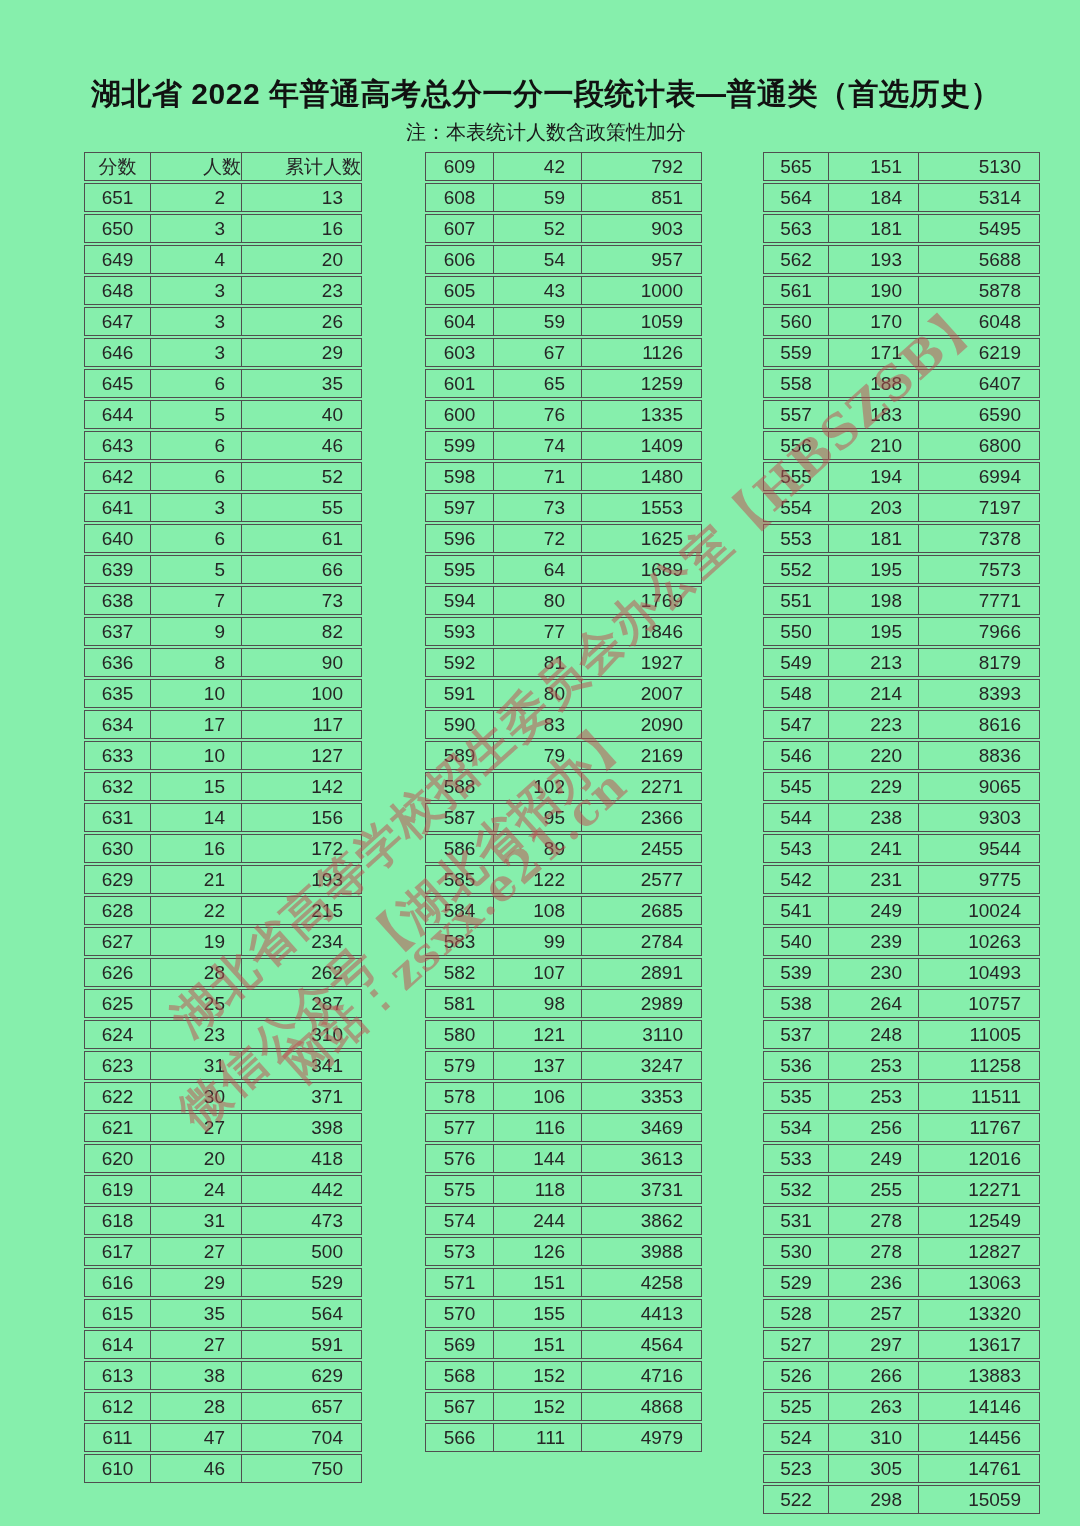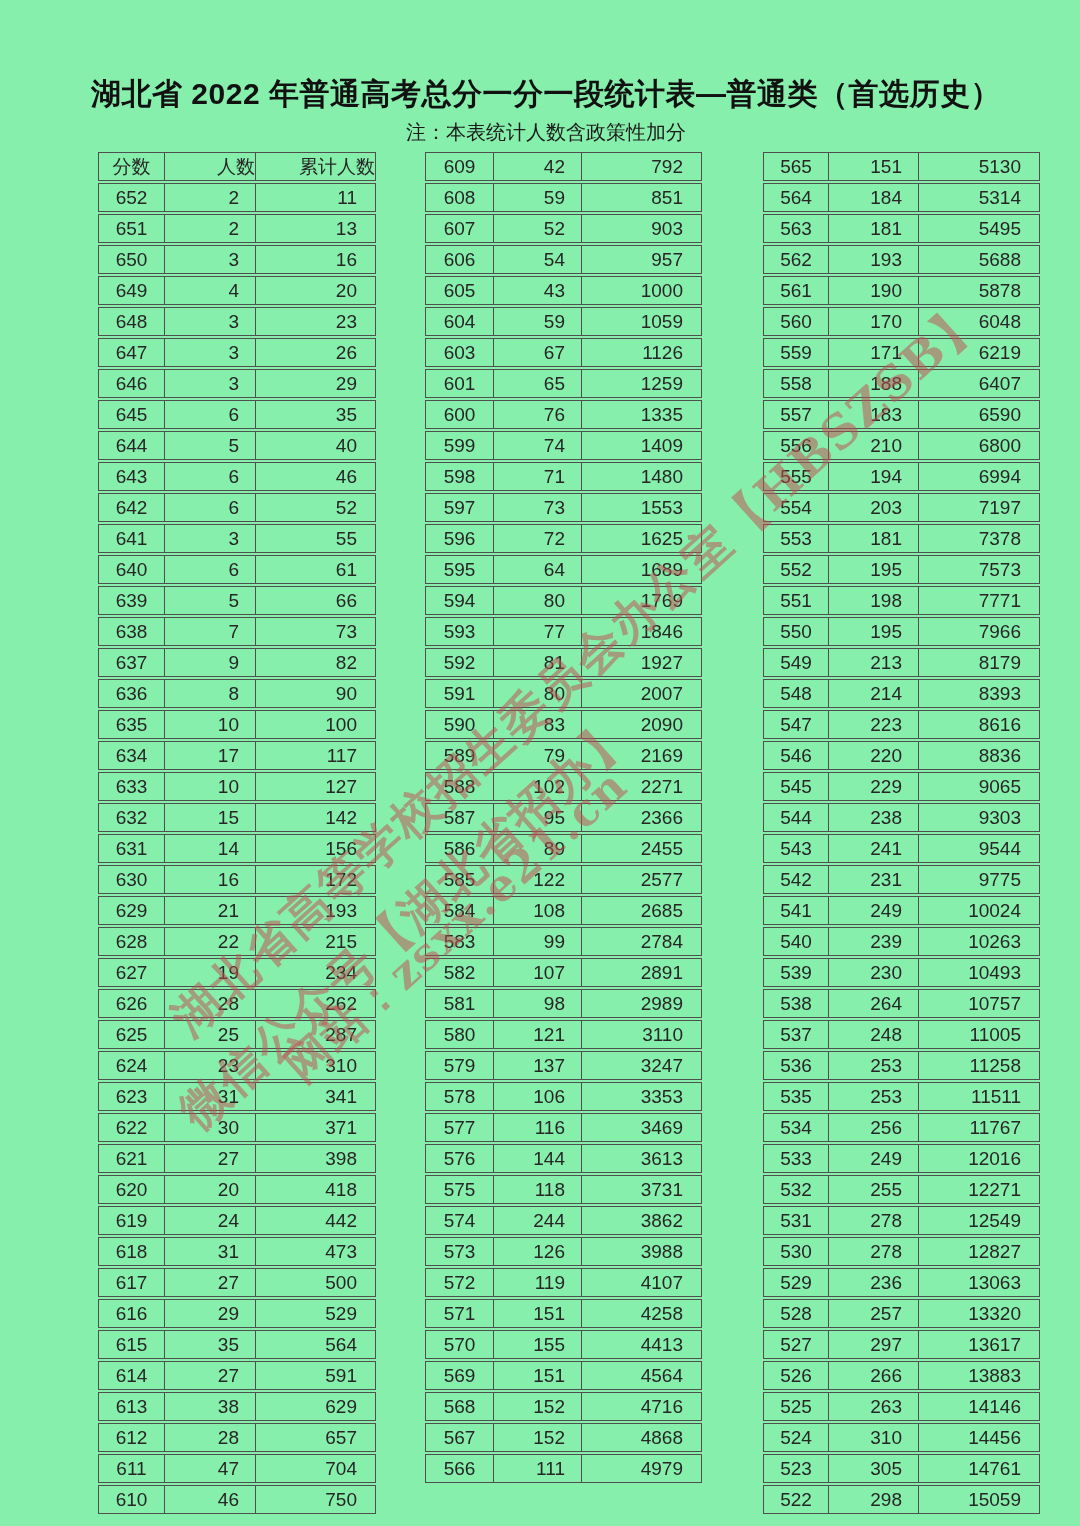--- a/index.html
+++ b/index.html
@@ -12,21 +12,21 @@
   .title {
     position:absolute; top:74px; left:0; width:100%;
     text-align:center; font-size:30px; font-weight:bold; color:#111;
     letter-spacing:0.5px;
   }
   .note {
     position:absolute; top:119px; left:0; width:100%;
     text-align:center; font-size:20px; color:#1a1a1a;
   }
   .tbl-wrap { position:absolute; top:150px; z-index:1; }
-  .tbl-wrap.g1 { left:98px;  width:278px; }
+  .tbl-wrap.g1 { left:84px;  width:278px; }
   .tbl-wrap.g2 { left:425px; width:277px; }
   .tbl-wrap.g3 { left:763px; width:277px; }
   table {
     border-collapse:separate; border-spacing:0 2px; table-layout:fixed;
     width:100%;
   }
   td, th {
     height:27px; padding:0; font-size:19px; font-weight:normal;
     border-top:1.5px solid #4f4f4f; border-bottom:1.5px solid #4f4f4f;
     border-right:1.5px solid #4f4f4f; overflow:hidden; white-space:nowrap;
@@ -64,25 +64,20 @@
         </colgroup>
       <thead>
         <tr>
           <th class="c0">分数</th>
           <th>人数</th>
           <th>累计人数</th>
         </tr>
       </thead>
       <tbody>
           <tr>
-            <td class="c0">652</td>
-            <td class="c1">2</td>
-            <td class="c2">11</td>
-          </tr>
-          <tr>
             <td class="c0">651</td>
             <td class="c1">2</td>
             <td class="c2">13</td>
           </tr>
           <tr>
             <td class="c0">650</td>
             <td class="c1">3</td>
             <td class="c2">16</td>
           </tr>
           <tr>
@@ -471,25 +466,20 @@
             <td class="c0">574</td>
             <td class="c1">244</td>
             <td class="c2">3862</td>
           </tr>
           <tr>
             <td class="c0">573</td>
             <td class="c1">126</td>
             <td class="c2">3988</td>
           </tr>
           <tr>
-            <td class="c0">572</td>
-            <td class="c1">119</td>
-            <td class="c2">4107</td>
-          </tr>
-          <tr>
             <td class="c0">571</td>
             <td class="c1">151</td>
             <td class="c2">4258</td>
           </tr>
           <tr>
             <td class="c0">570</td>
             <td class="c1">155</td>
             <td class="c2">4413</td>
           </tr>
           <tr>

